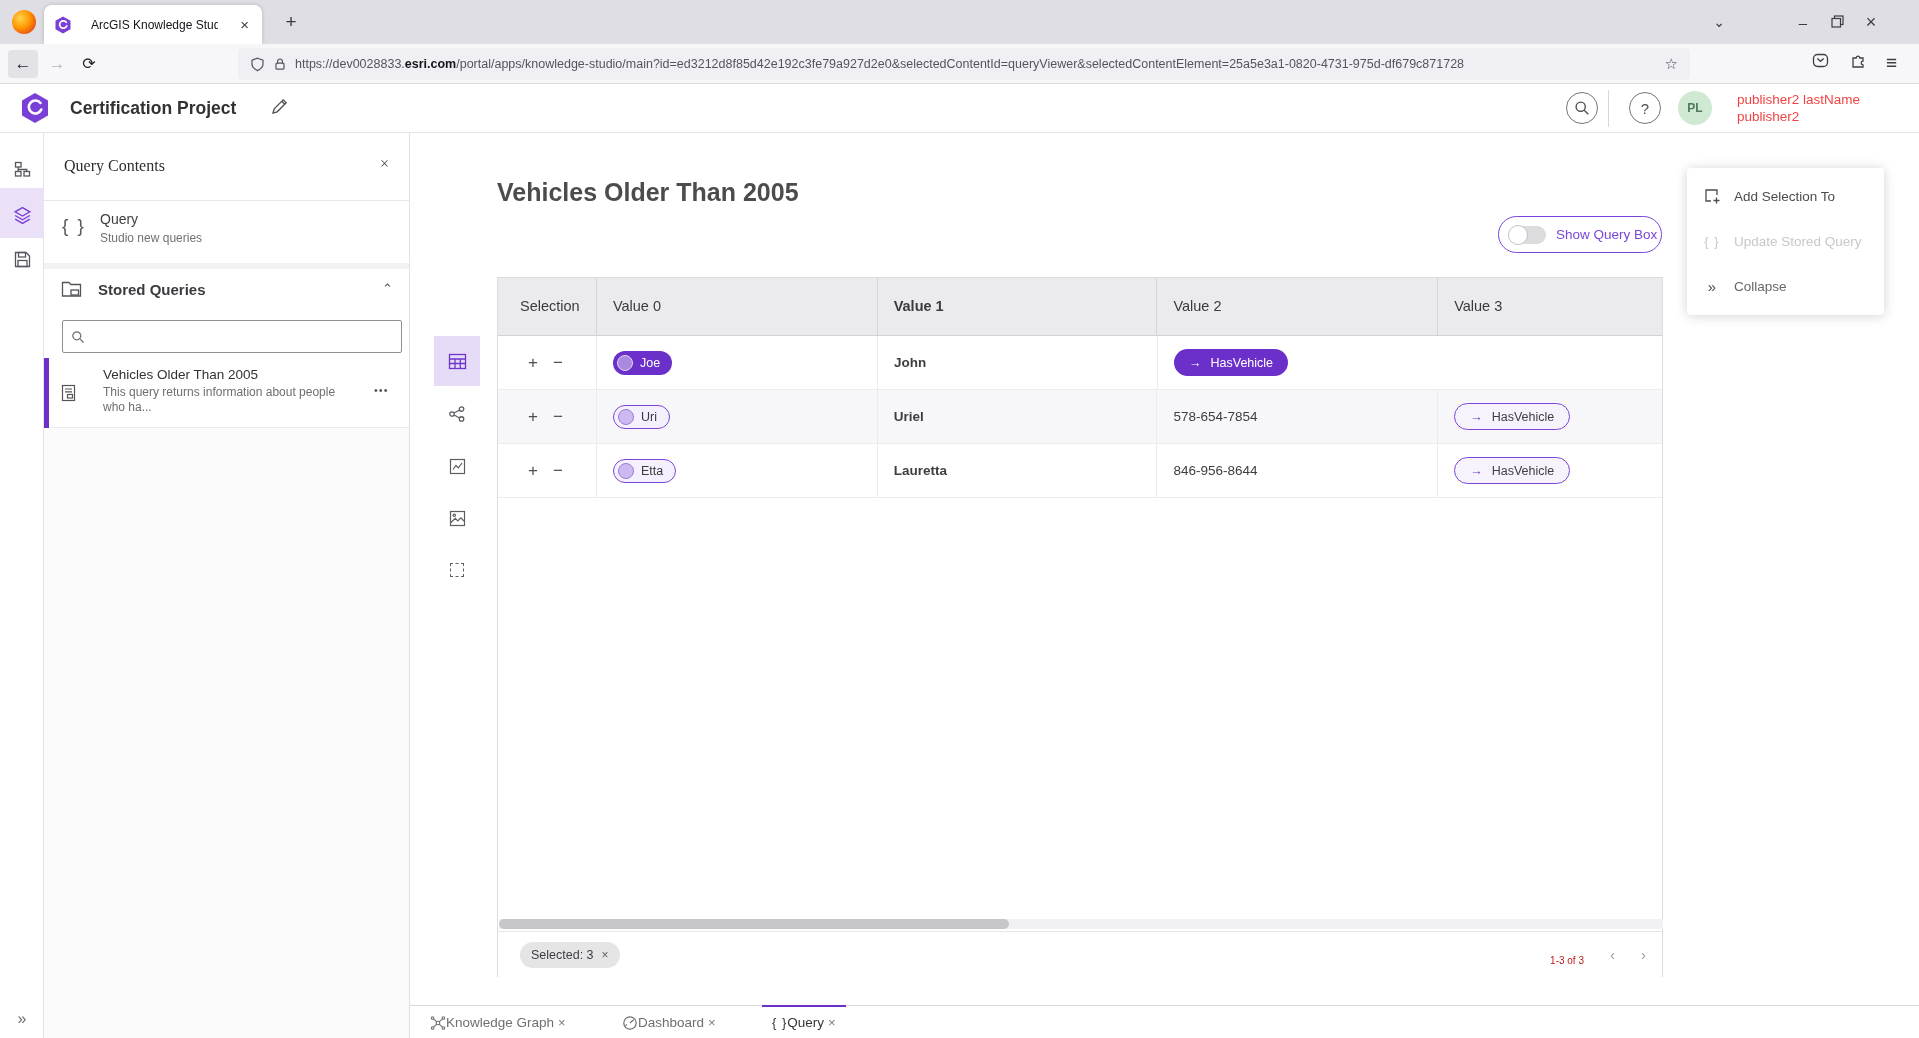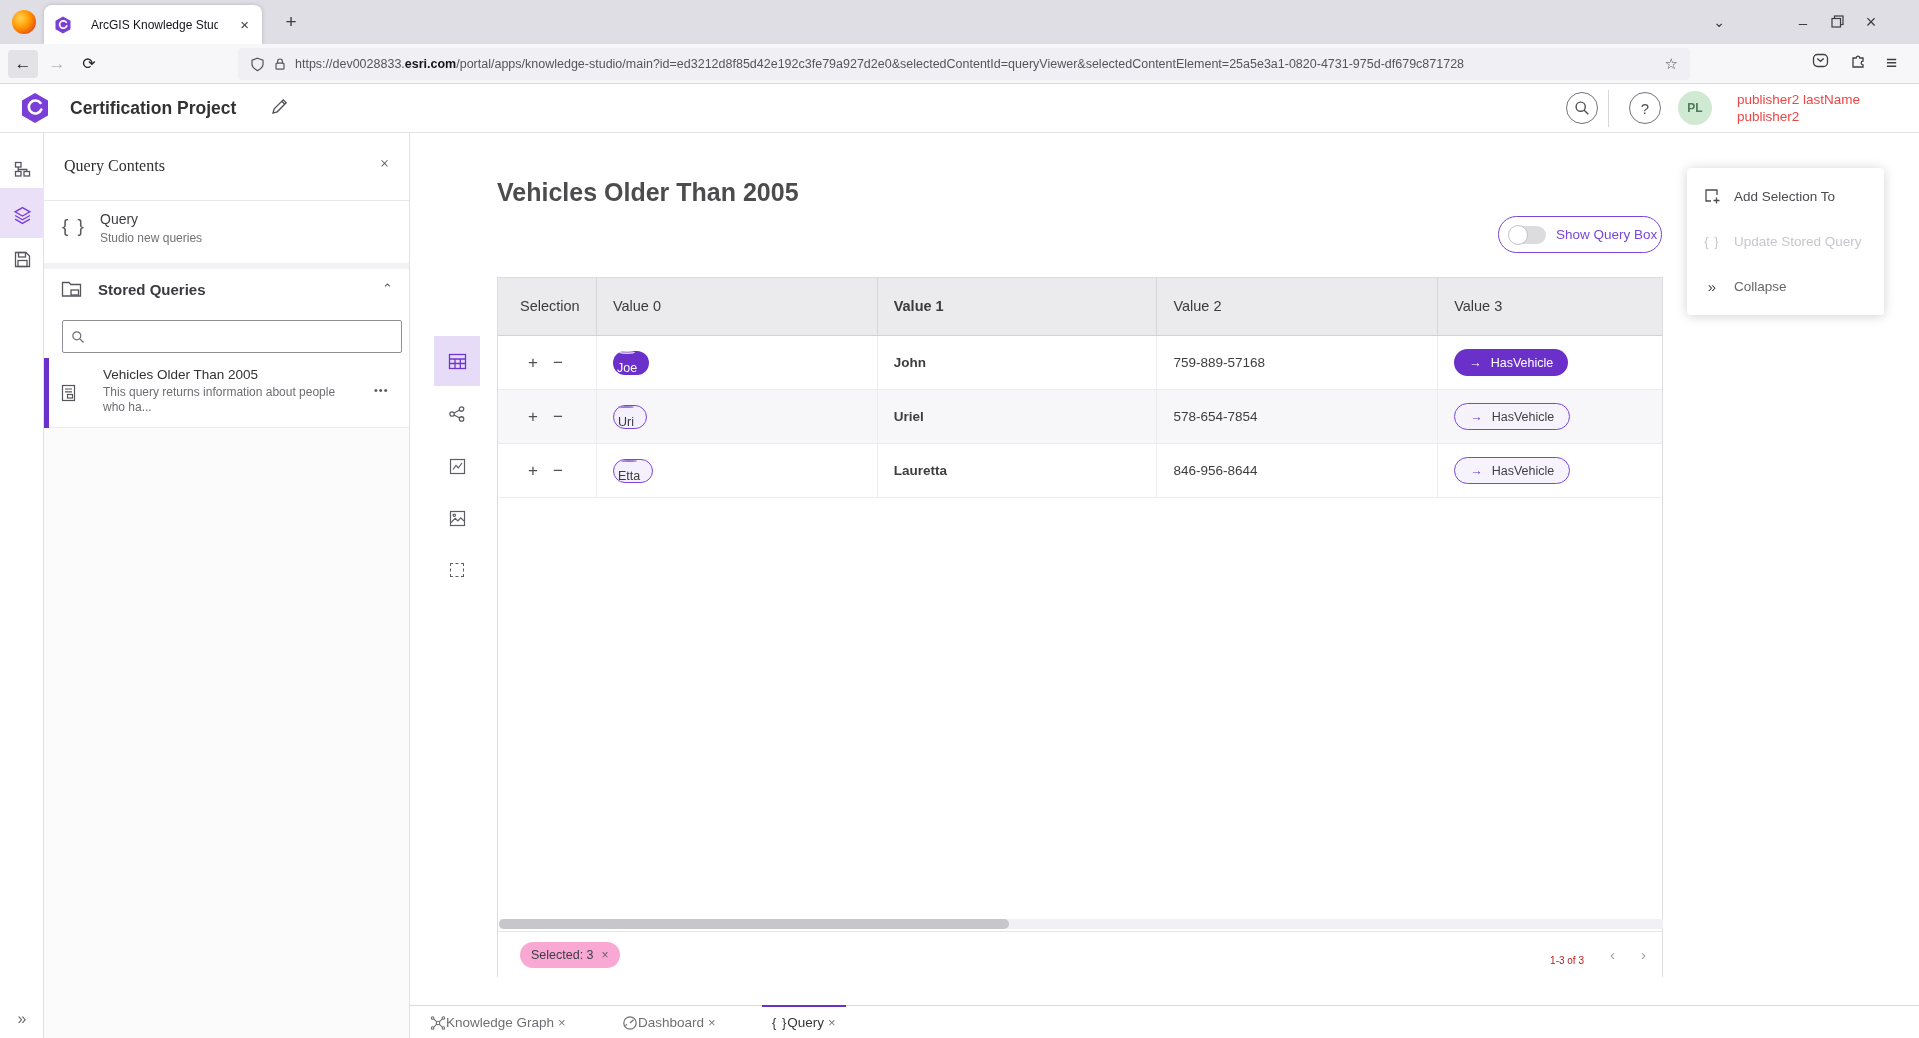--- a/index.html
+++ b/index.html
@@ -104,36 +104,36 @@
   .thead { position:absolute; left:0; top:0; width:100%; height:58px; background:#ebebee; border-bottom:1px solid #d2d2d6; display:flex; }
   .th { line-height:57px; font-size:14.5px; color:#3b3b3d; padding-left:16px; border-right:1px solid #d6d6da; }
   .th:last-child { border-right:none; }
   .c0 { width:99px; } .c1 { width:281px; } .c2 { width:280px;font-weight:bold; } .c3 { width:281px; } .c4 { width:224px; }
   .th.c0 { padding-left:22px; }
   .trow { position:absolute; left:0; width:100%; height:54px; display:flex; border-bottom:1px solid #ececef; background:#fff; }
   .trow.alt { background:#f7f7f9; }
   .td { display:flex; align-items:center; padding-left:16px; font-size:13.5px; color:#3e3e40; border-right:1px solid #ececef; }
   .td:last-child { border-right:none; }
   .td.sel { padding-left:30px; gap:15px; font-size:17px; color:#4f4f53; }
-  .epill { display:inline-flex; align-items:center; gap:7px; height:24px; border-radius:12px; padding:0 12px 0 4px; font-size:12.5px;flex-direction:column; }
+  .epill { display:inline-flex; align-items:center; gap:7px; height:24px; border-radius:12px; padding:0 12px 0 4px; font-size:12.5px; }
   .epill .dot { width:16px; height:16px; border-radius:50%; }
   .epill.filled { background:#6a30c9; color:#fff; }
   .epill.filled .dot { background:#a98ae0; border:1px solid #e3d7f7; }
   .epill.outline { background:#f5f0fd; border:1px solid #7a46d9; color:#3a3a3c; }
   .epill.outline .dot { background:#cdb9ef; border:1px solid #9b79e0; }
   .rpill { display:inline-flex; align-items:center; gap:9px; height:27px; border-radius:14px; padding:0 15px; font-size:12.5px; }
   .rpill.filled { background:#6a30c9; color:#fff; }
   .rpill.filled .arr { color:#fff; }
   .rpill.outline { background:#f7f3fd; border:1px solid #7a46d9; color:#3f3f41; }
   .rpill.outline .arr { color:#6a30c9; }
   .hscroll { position:absolute; left:1px; top:641px; width:1164px; height:10px; background:#f1f1f3; }
   .hthumb { position:absolute; left:0; top:0; width:510px; height:10px; background:#c6c6cb; border-radius:5px; }
   .tfoot { position:absolute; left:0; top:653px; width:100%; height:46px; background:#fff; border-top:1px solid #e6e6e9;
            display:flex; align-items:center; padding:0 16px; }
-  .chip { display:inline-flex; align-items:center; gap:8px; height:26px; border-radius:13px; background:#f9a8d4;
+  .chip { display:inline-flex; align-items:center; gap:8px; height:26px; border-radius:13px; background:#e5e5e5;
           padding:0 11px; font-size:12.5px; color:#3c3c46; margin-left:6px; }
   .chip .cx { color:#63636c; font-size:12px; }
   .tf-right { margin-left:auto; display:flex; align-items:center; gap:26px; }
   .tf-range { font-size:10px; color:#b91c1c;margin-top:12px; }
   .pgbtn { font-size:15px; color:#9b9b9f; }
 
   .tabbar { position:absolute; left:0; top:872px; width:1509px; height:33px; background:#fff; border-top:1px solid #d9d9dc; }
   .btab2 { position:absolute; top:0; height:33px; display:flex; align-items:center; gap:0; padding:0 10px; font-size:13.5px; color:#6f6f74;text-align:center; }
   .btab2 .tic { display:flex; color:#6f6f74; }
   .btab2 .tx { font-size:13px; color:#7c7c81; padding-left:4px; }
@@ -383,21 +383,20 @@
               <span>+</span>
               <span>−</span>
             </span>
           <span class="td c1">
               <span class="epill filled">
                 <span class="dot"></span>
                 <span>Joe</span>
               </span>
             </span>
           <span class="td c2">John</span>
-          <span class="td c3">759-889-57168</span>
           <span class="td c4">
               <span class="rpill filled">
                 <span class="arr">→</span>
                 <span>HasVehicle</span>
               </span>
             </span>
         </div>
 
         <div class="trow alt" style="top:112px;">
           <span class="td sel c0">

